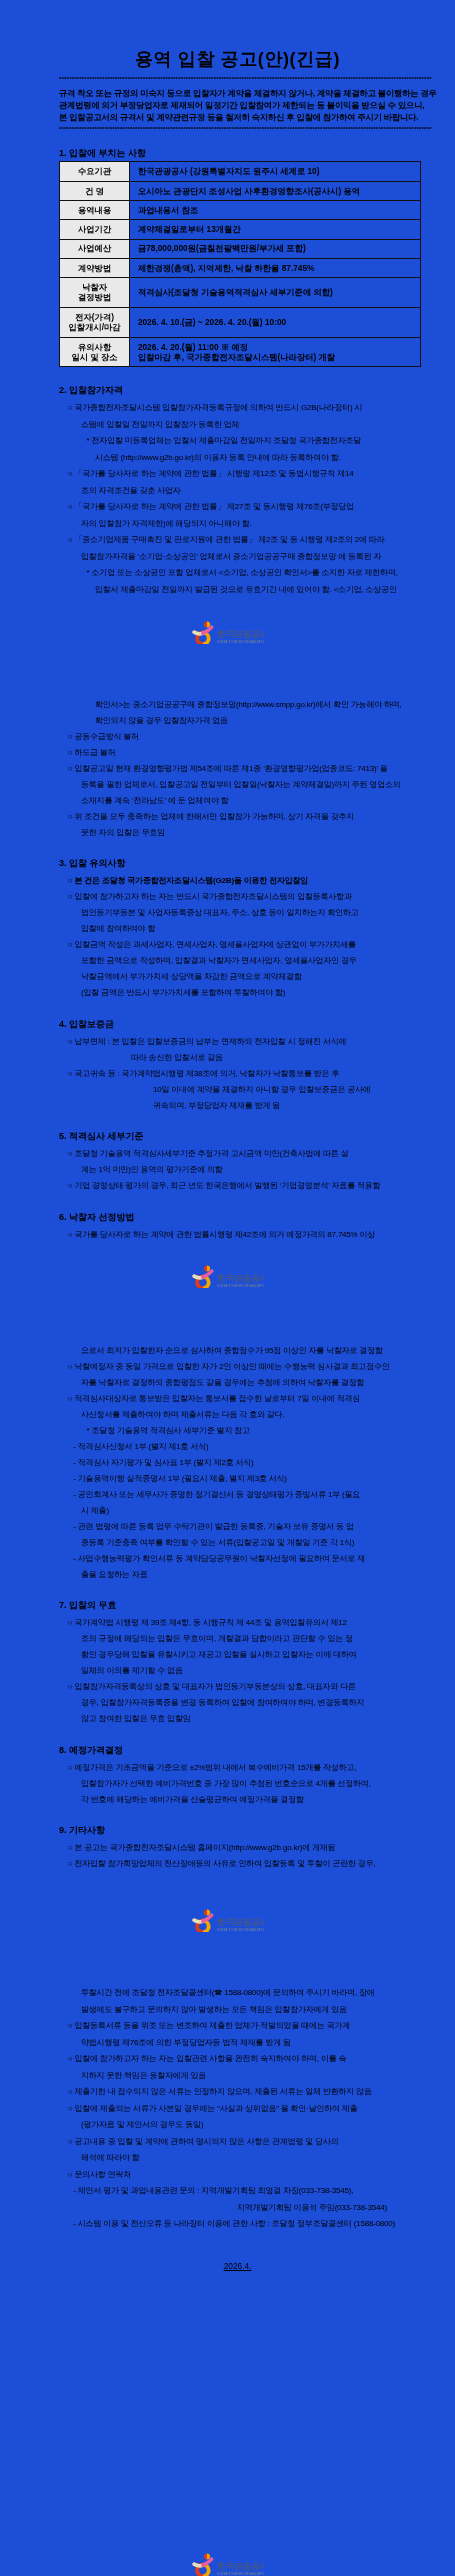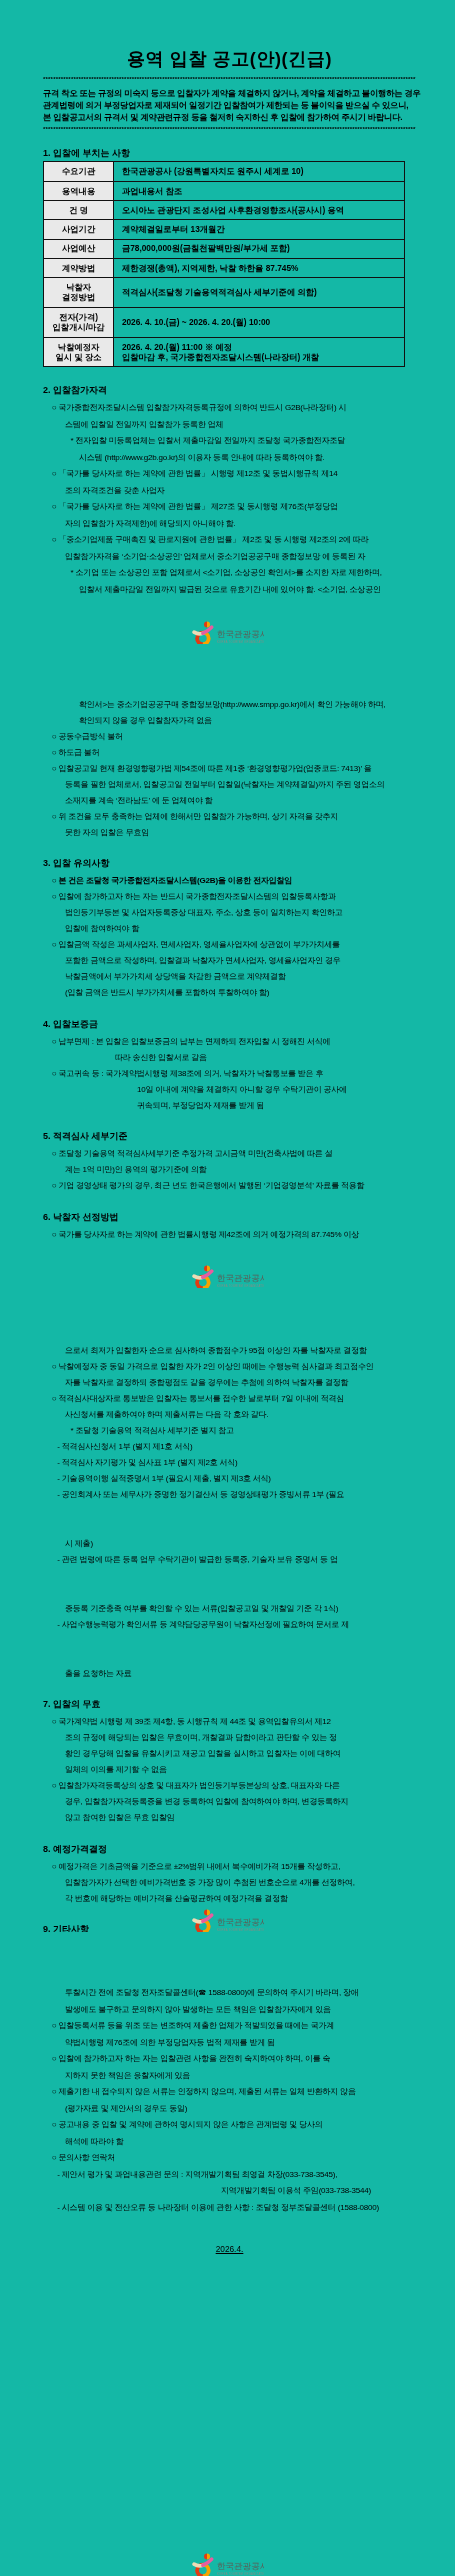--- a/index.html
+++ b/index.html
@@ -6,23 +6,23 @@
   body{
     width:455px;
     font-family:"Liberation Sans", sans-serif;
     color:#000;
   }
   .page{
     position:relative;
     width:455px;
     height:644px;
     box-sizing:border-box;
-    padding:0 39px 0 43px;
+    padding:0 39px 0 59px;
     overflow:hidden;
-    background:#14b8a6;
+    background:#1d4ed8;
   }
   .doc-title{
     margin-top:47px;
     text-align:center;
     font-size:18px;
     font-weight:900;
     letter-spacing:0.6px;
   }
   .sep{
     margin-top:5px;
@@ -84,21 +84,21 @@
     margin-top:14.3px;
     margin-bottom:2.2px;
     padding-left:0;
     letter-spacing:0;
   }
   .line.b{padding-left:8.8px;}
   .line.c{padding-left:22px;}
   .line.s{padding-left:27.6px;}
   .line.sc{padding-left:36px;}
   .line.d{padding-left:14.3px;}
-  .line.dc{padding-left:22px;margin-top:33px;}
+  .line.dc{padding-left:22px;}
   .line.n1{padding-left:72px;}
   .line.n2{padding-left:94px;}
   .line.n3{padding-left:178px;}
   .line.bold{font-weight:700;}
   .line.date{
     padding-left:0;
     margin-top:25px;
     text-align:center;
     font-size:8.3px;
     letter-spacing:0;
@@ -128,26 +128,26 @@
 
   <div class="sec1-heading">1. 입찰에 부치는 사항</div>
 
   <table class="bid">
     <tbody>
       <tr>
         <th>수요기관</th>
         <td>한국관광공사 (강원특별자치도 원주시 세계로 10)</td>
       </tr>
       <tr>
+        <th>건 명</th>
+        <td>오시아노 관광단지 조성사업 사후환경영향조사(공사시) 용역</td>
+      </tr>
+      <tr>
         <th>용역내용</th>
         <td>과업내용서 참조</td>
-      </tr>
-      <tr>
-        <th>건 명</th>
-        <td>오시아노 관광단지 조성사업 사후환경영향조사(공사시) 용역</td>
       </tr>
       <tr>
         <th>사업기간</th>
         <td>계약체결일로부터 13개월간</td>
       </tr>
       <tr>
         <th>사업예산</th>
         <td>금78,000,000원(금칠천팔백만원/부가세 포함)</td>
       </tr>
       <tr>
@@ -158,21 +158,21 @@
         <th>낙찰자
 결정방법</th>
         <td>적격심사(조달청 기술용역적격심사 세부기준에 의함)</td>
       </tr>
       <tr>
         <th>전자(가격)
 입찰개시/마감</th>
         <td>2026. 4. 10.(금) ~ 2026. 4. 20.(월) 10:00</td>
       </tr>
       <tr>
-        <th>낙찰예정자
+        <th>유의사항
 일시 및 장소</th>
         <td>2026. 4. 20.(월) 11:00  ※  예정
 입찰마감 후, 국가종합전자조달시스템(나라장터) 개찰</td>
       </tr>
     </tbody>
   </table>
 
   <div class="lines-block">
       <div class="line h">2. 입찰참가자격</div>
       <div class="line b">○ 국가종합전자조달시스템 입찰참가자격등록규정에 의하여 반드시 G2B(나라장터) 시</div>
@@ -222,21 +222,21 @@
       <div class="line c">법인등기부등본 및 사업자등록증상 대표자, 주소, 상호 등이 일치하는지 확인하고</div>
       <div class="line c">입찰에 참여하여야 함</div>
       <div class="line b">○ 입찰금액 작성은 과세사업자, 면세사업자, 영세율사업자에 상관없이 부가가치세를</div>
       <div class="line c">포함한 금액으로 작성하며, 입찰결과 낙찰자가 면세사업자, 영세율사업자인 경우</div>
       <div class="line c">낙찰금액에서 부가가치세 상당액을 차감한 금액으로 계약체결함</div>
       <div class="line c">(입찰 금액은 반드시 부가가치세를 포함하여 투찰하여야 함)</div>
       <div class="line h">4. 입찰보증금</div>
       <div class="line b">○ 납부면제 : 본 입찰은 입찰보증금의 납부는 면제하되 전자입찰 시 정해진 서식에</div>
       <div class="line n1">따라 송신한 입찰서로 갈음</div>
       <div class="line b">○ 국고귀속 등 : 국가계약법시행령 제38조에 의거, 낙찰자가 낙찰통보를 받은 후</div>
-      <div class="line n2">10일 이내에 계약을 체결하지 아니할 경우 수탁기관이 공사에</div>
+      <div class="line n2">10일 이내에 계약을 체결하지 아니할 경우 입찰보증금은 공사에</div>
       <div class="line n2">귀속되며, 부정당업자 제재를 받게 됨</div>
       <div class="line h">5. 적격심사 세부기준</div>
       <div class="line b">○ 조달청 기술용역 적격심사세부기준 추정가격 고시금액 미만(건축사법에 따른 설</div>
       <div class="line c">계는 1억 미만)인 용역의 평가기준에 의함</div>
       <div class="line b">○ 기업 경영상태 평가의 경우, 최근 년도 한국은행에서 발행된 ‘기업경영분석’  자료를 적용함</div>
       <div class="line h">6. 낙찰자 선정방법</div>
       <div class="line b">○ 국가를 당사자로 하는 계약에 관한 법률시행령 제42조에 의거 예정가격의 87.745% 이상</div>
     </div>
   <div class="logo-footer">
     <svg width="72" height="27.6" viewBox="0 0 130 50">
@@ -305,20 +305,21 @@
 
 <div class="page" style="padding-top:53px;">
   <div class="lines-block">
       <div class="line c">투찰시간 전에 조달청 전자조달콜센터(☎ 1588-0800)에 문의하여 주시기 바라며, 장애</div>
       <div class="line c">발생에도 불구하고 문의하지 않아 발생하는 모든 책임은 입찰참가자에게 있음</div>
       <div class="line b">○ 입찰등록서류 등을 위조 또는 변조하여 제출한 업체가 적발되었을 때에는 국가계</div>
       <div class="line c">약법시행령 제76조에 의한 부정당업자등 법적 제재를 받게 됨</div>
       <div class="line b">○ 입찰에 참가하고자 하는 자는 입찰관련 사항을 완전히 숙지하여야 하며, 이를 숙</div>
       <div class="line c">지하지 못한 책임은 응찰자에게 있음</div>
       <div class="line b">○ 제출기한 내 접수되지 않은 서류는 인정하지 않으며, 제출된 서류는 일체 반환하지 않음</div>
+      <div class="line b">○ 입찰에 제출되는 서류가 사본일 경우에는 “사실과 상위없음” 을 확인·날인하여 제출</div>
       <div class="line c">(평가자료 및 제안서의 경우도 동일)</div>
       <div class="line b">○ 공고내용 중 입찰 및 계약에 관하여 명시되지 않은 사항은 관계법령 및 당사의</div>
       <div class="line c">해석에 따라야 함</div>
       <div class="line b">○ 문의사항 연락처</div>
       <div class="line d">- 제안서 평가 및 과업내용관련 문의 : 지역개발기획팀 최영걸 차장(033-738-3545),</div>
       <div class="line n3">지역개발기획팀 이용석 주임(033-738-3544)</div>
       <div class="line d">- 시스템 이용 및 전산오류 등 나라장터 이용에 관한 사항 : 조달청 정부조달콜센터 (1588-0800)</div>
       <div class="line date">2026.4.</div>
     </div>
   <div class="logo-footer">

